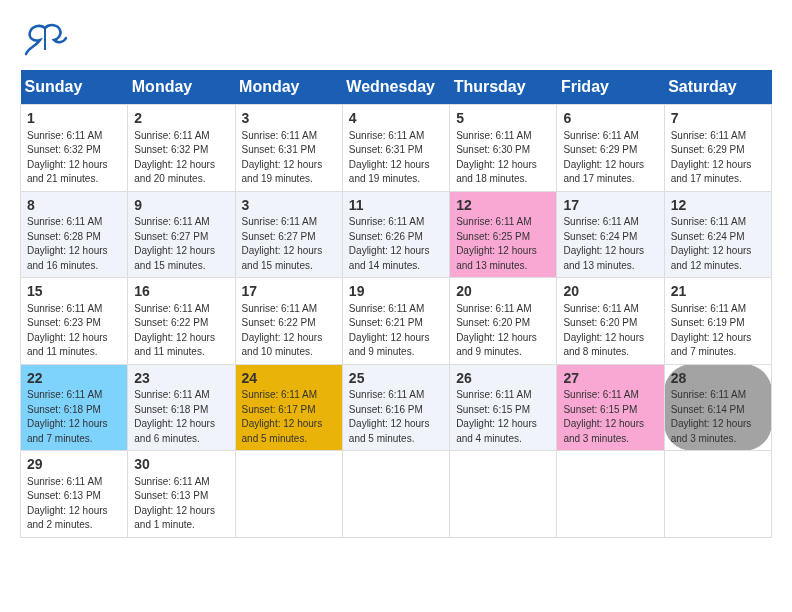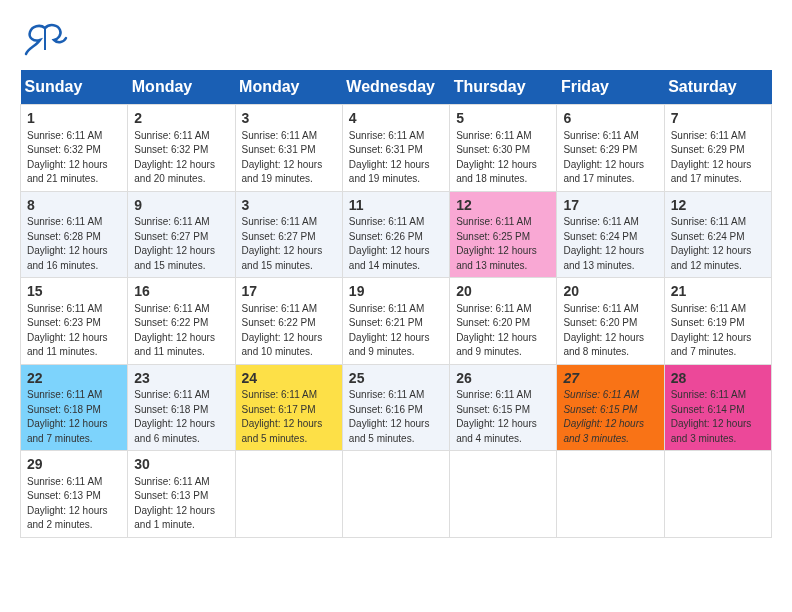--- a/index.html
+++ b/index.html
@@ -222,37 +222,37 @@
       </tr>
       <tr>
         <td style="background-color: #7dd3fc;">
           <span class="day-number">22</span>
           <div class="day-info">Sunrise: 6:11 AM<br>Sunset: 6:18 PM<br>Daylight: 12 hours and 7 minutes.</div>
         </td>
         <td style="background-color: rgb(240, 244, 250);">
           <span class="day-number">23</span>
           <div class="day-info">Sunrise: 6:11 AM<br>Sunset: 6:18 PM<br>Daylight: 12 hours and 6 minutes.</div>
         </td>
-        <td style="background-color: #fde047;">
+        <td style="background-color: #eab308;">
           <span class="day-number">24</span>
           <div class="day-info">Sunrise: 6:11 AM<br>Sunset: 6:17 PM<br>Daylight: 12 hours and 5 minutes.</div>
         </td>
         <td style="background-color: rgb(240, 244, 250);">
           <span class="day-number">25</span>
           <div class="day-info">Sunrise: 6:11 AM<br>Sunset: 6:16 PM<br>Daylight: 12 hours and 5 minutes.</div>
         </td>
         <td style="background-color: rgb(240, 244, 250); margin-left: 45px;">
           <span class="day-number">26</span>
           <div class="day-info">Sunrise: 6:11 AM<br>Sunset: 6:15 PM<br>Daylight: 12 hours and 4 minutes.</div>
         </td>
-        <td style="background-color: #f97316; font-style: italic;">
+        <td style="background-color: #f9a8d4;">
           <span class="day-number">27</span>
           <div class="day-info">Sunrise: 6:11 AM<br>Sunset: 6:15 PM<br>Daylight: 12 hours and 3 minutes.</div>
         </td>
-        <td style="background-color: #ec4899;">
+        <td style="background-color: #a3a3a3; border-radius: 28px;">
           <span class="day-number">28</span>
           <div class="day-info">Sunrise: 6:11 AM<br>Sunset: 6:14 PM<br>Daylight: 12 hours and 3 minutes.</div>
         </td>
       </tr>
       <tr>
         <td>
           <span class="day-number">29</span>
           <div class="day-info">Sunrise: 6:11 AM<br>Sunset: 6:13 PM<br>Daylight: 12 hours and 2 minutes.</div>
         </td>
         <td>

